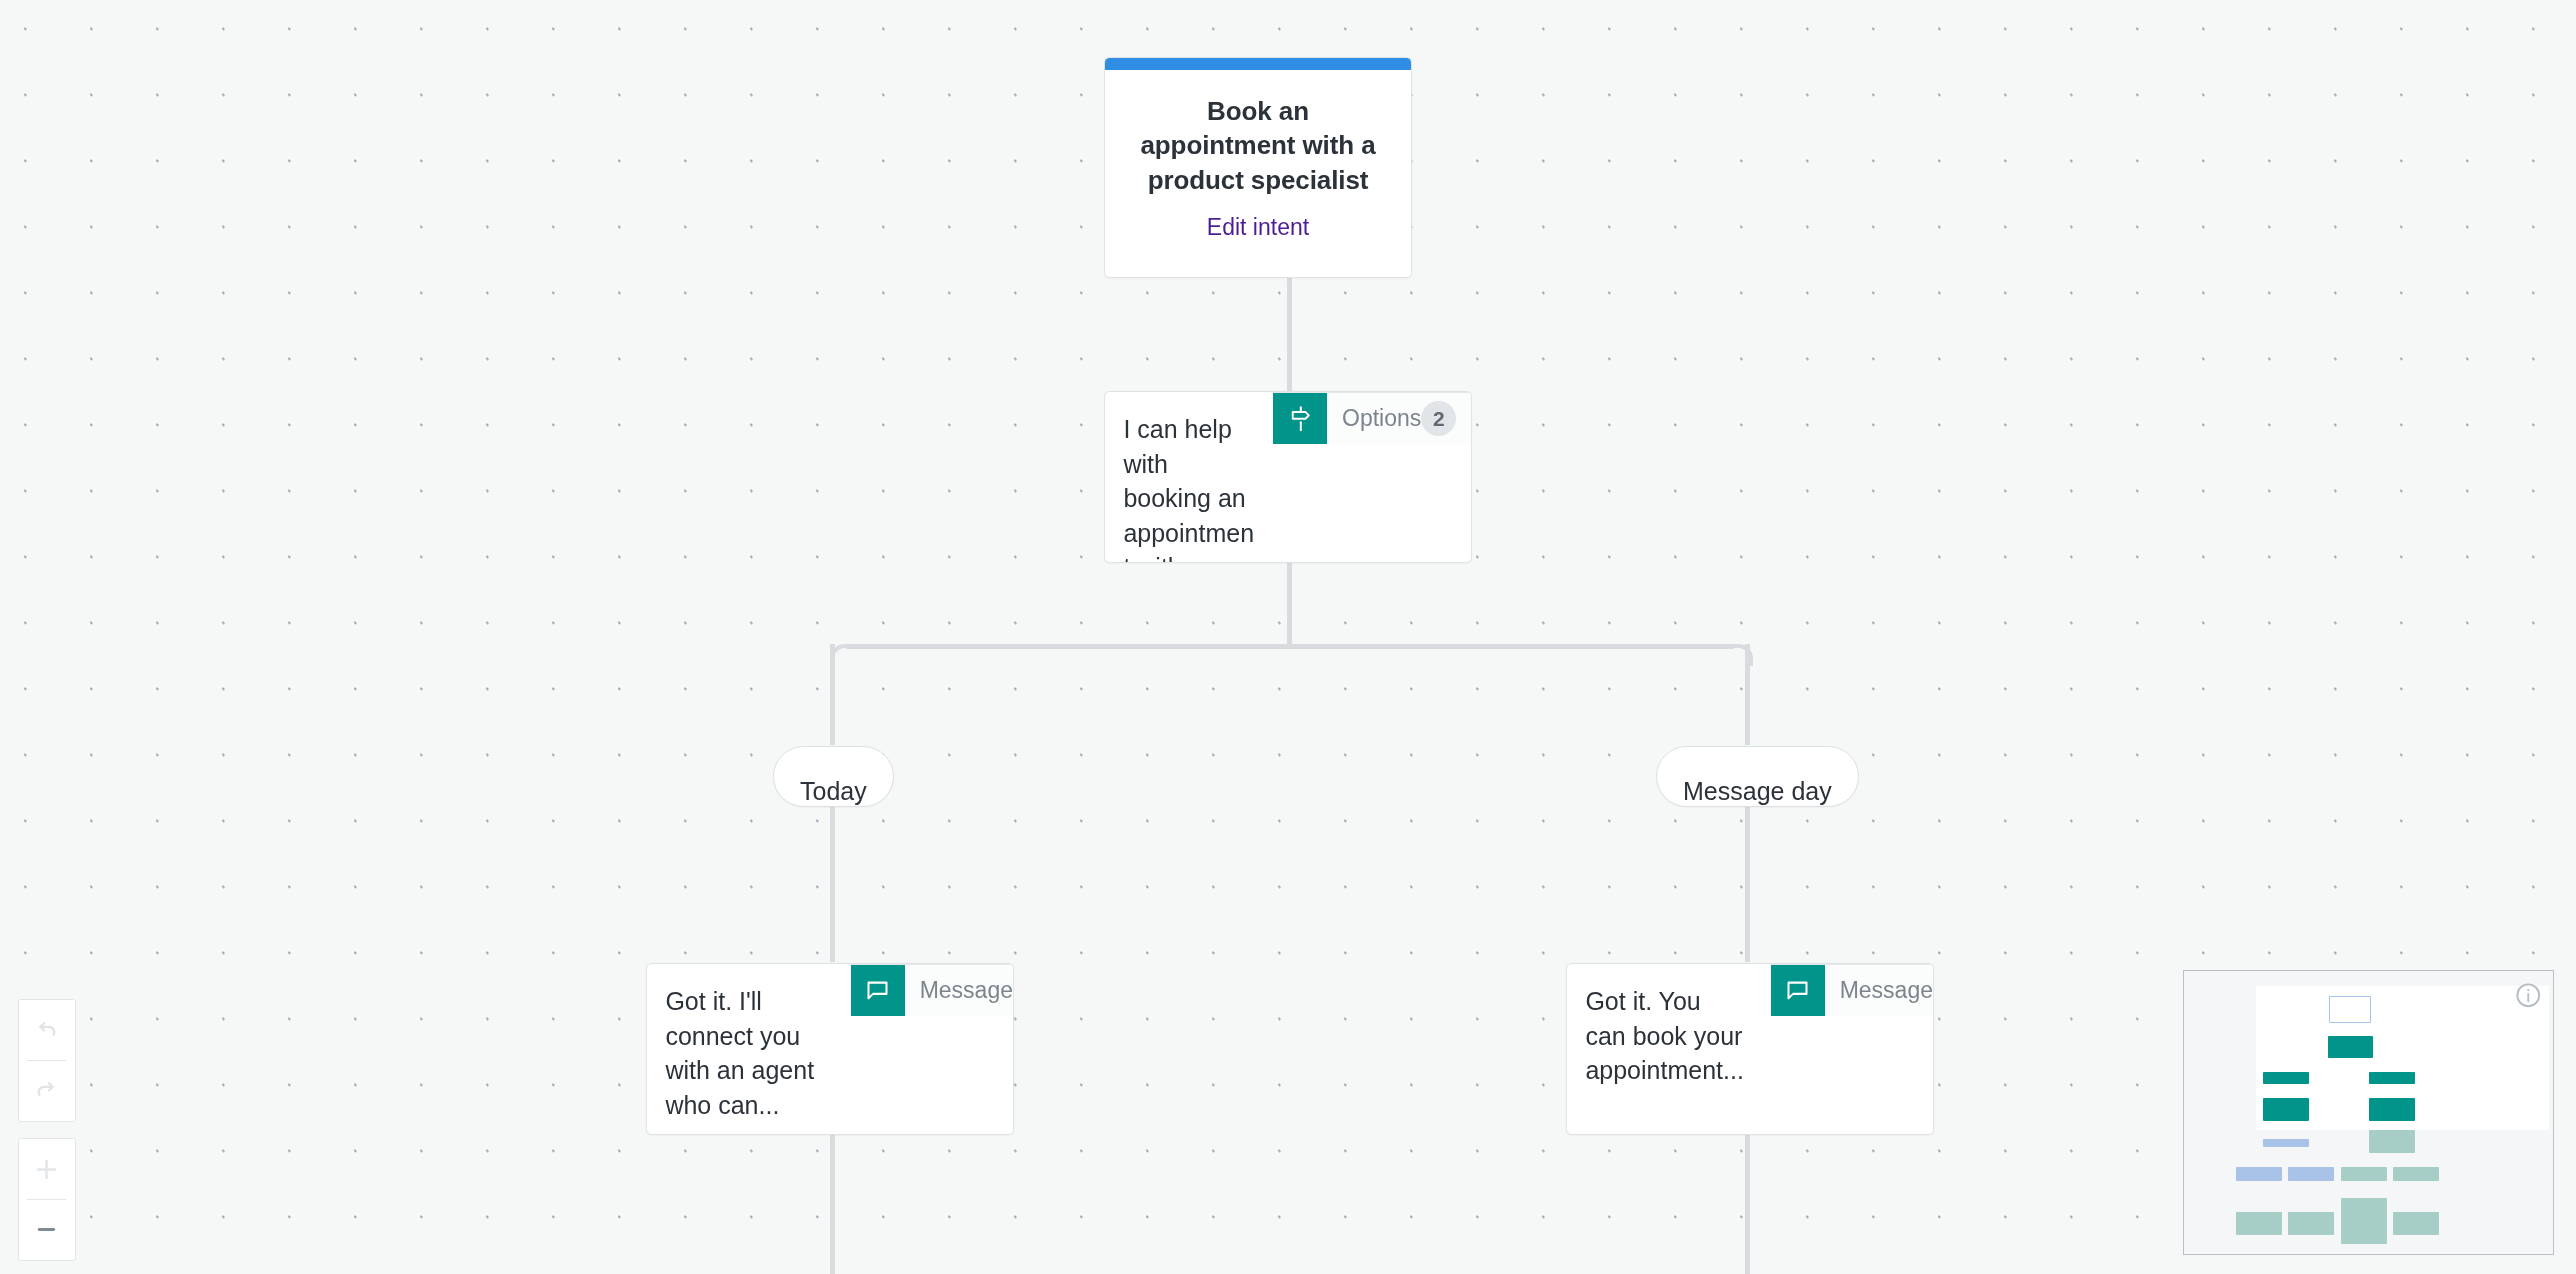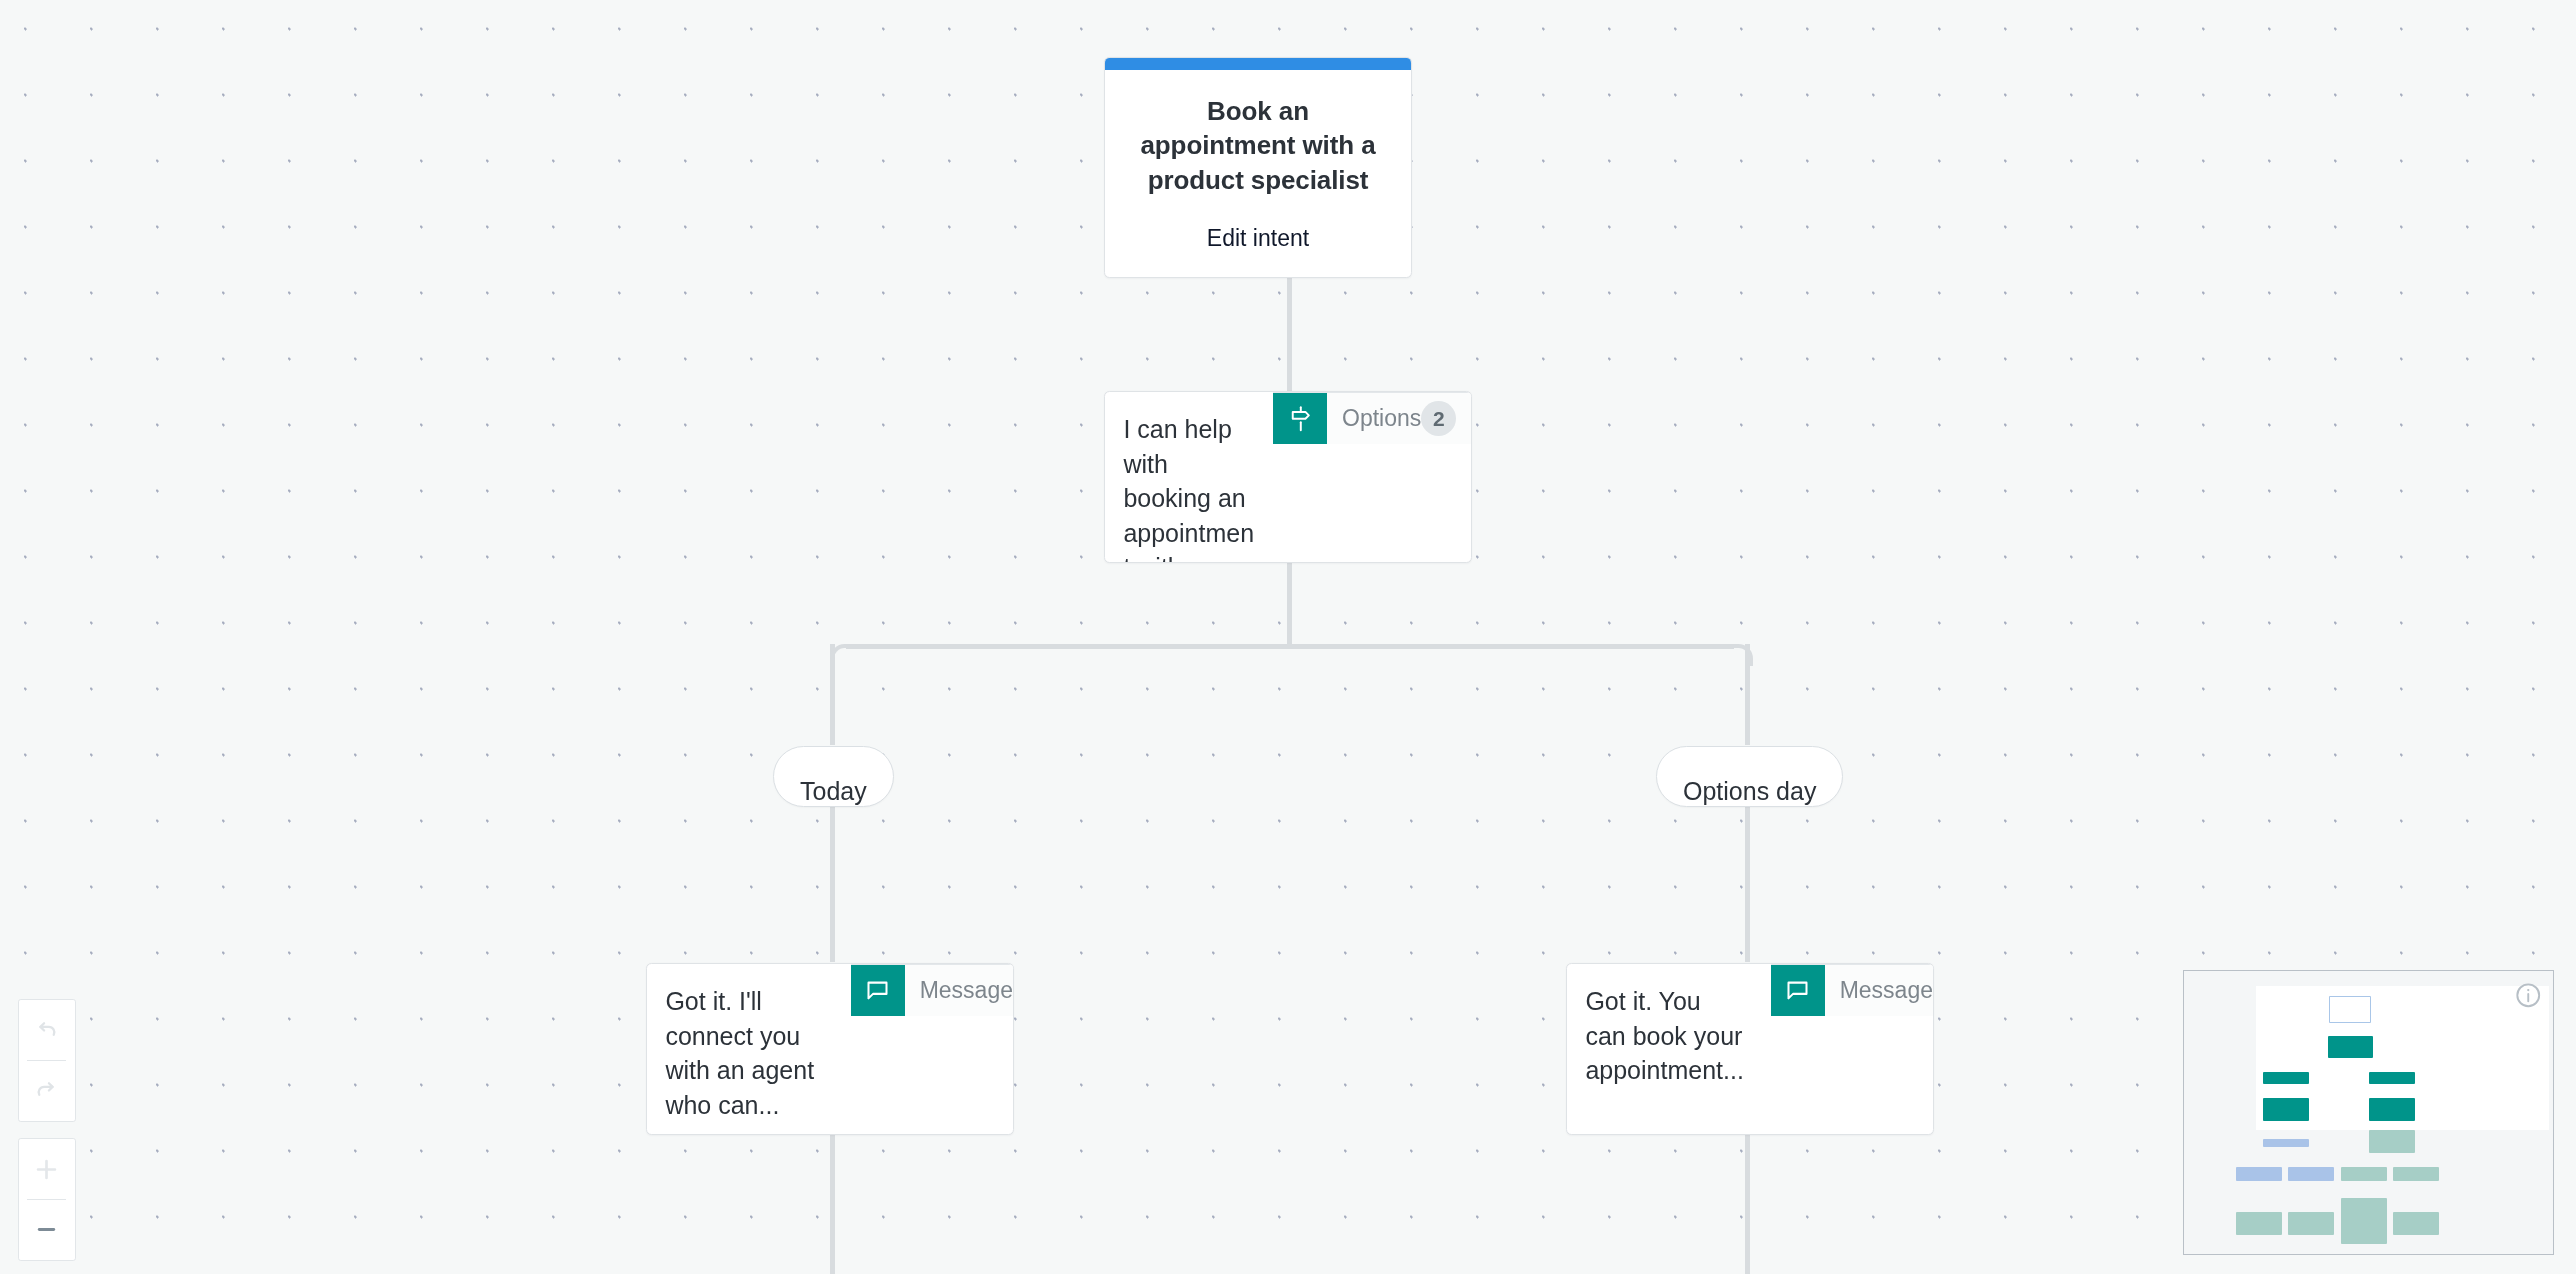--- a/index.html
+++ b/index.html
@@ -83,23 +83,23 @@
   }
   .intent-title {
     font-size: 26px;
     font-weight: bold;
     line-height: 1.32;
     color: #2c3239;
     letter-spacing: -0.1px;
   }
   .intent-link {
     display: inline-block;
-    margin-top: 27px;
+    margin-top: 16px;
     font-size: 23px;
-    color: #0f172a;
+    color: #4c1d95;
     cursor: pointer;
     line-height: 1.3;
   }
 
   
   .node-msg {
     width: 368px;
     height: 172px;
     display: flex;
     flex-direction: row;
@@ -281,21 +281,21 @@
       <div class="footer-label">Options</div>
       <div class="footer-badge">2</div>
     </div>
   </div>
 
   <div class="pill" style="left:773px; top:746px;">
     <span>Today</span>
   </div>
 
   <div class="pill" style="left:1656px; top:746px;">
-    <span>Options day</span>
+    <span>Message day</span>
   </div>
 
   <div class="node node-msg" style="left:646px; top:963px;">
     <div class="msg-body">Got it. I'll connect you with an agent who can...</div>
     <div class="msg-footer">
       <div class="footer-icon">
         <svg width="27" height="27" viewBox="0 0 24 24" fill="none" stroke="#ffffff" stroke-width="1.8" stroke-linecap="round" stroke-linejoin="round">
           <path d="M4 5h16v10H8l-4 4z"></path>
         </svg>
       </div>

